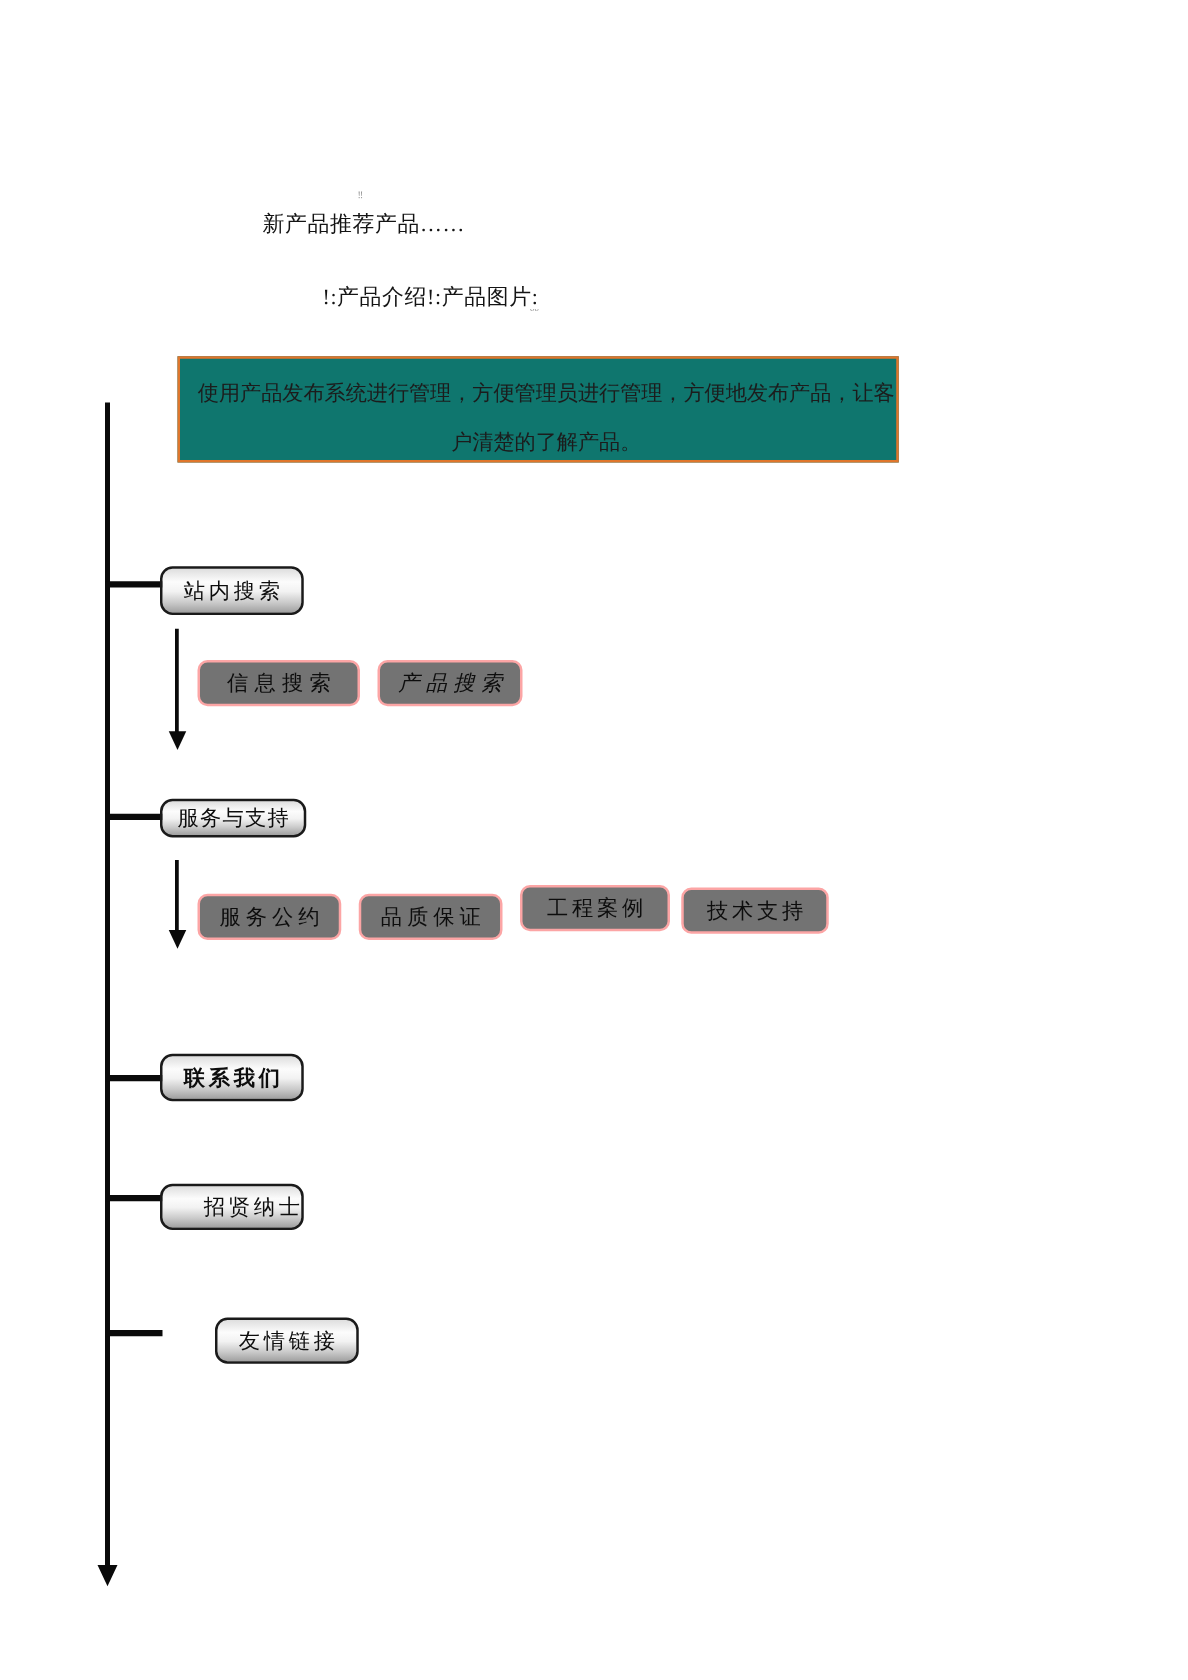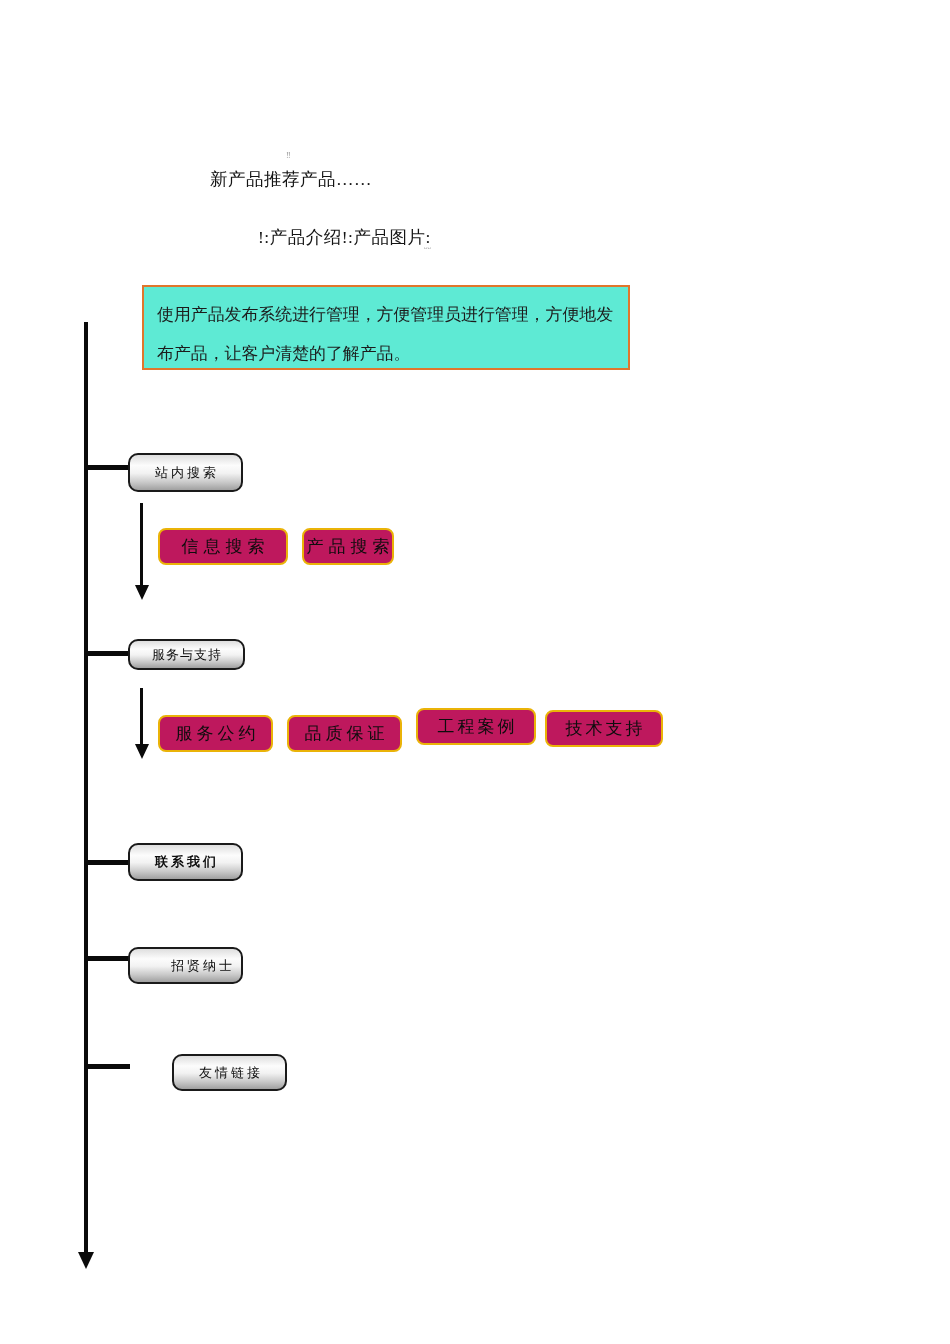--- a/index.html
+++ b/index.html
@@ -21,29 +21,30 @@
   }
   .tiny-mark{
     font-size:8px;
     color:#8f8f8f;
     letter-spacing:0;
     white-space:nowrap;
   }
   
   #note-box{
     left:142px;top:285px;
-    width:488px;height:85px;
+    width:577px;height:85px;
     border:2px solid #e0762c;
     box-sizing:border-box;
-    background:#5eead4;
+    background:#0f766e;
     padding:8px 0 0 13px;
     font-size:16.9px;
     line-height:39px;
     color:#1c1c1c;
     overflow:hidden;
+    text-align:center;
   }
   
   .vline{background:#0a0a0a;}
   .hline{background:#0a0a0a;}
   .arrowhead{
     width:0;height:0;
     border-left:8px solid transparent;
     border-right:8px solid transparent;
     border-top:17px solid #0a0a0a;
   }
@@ -52,32 +53,32 @@
     border-right:7px solid transparent;
     border-top:15px solid #0a0a0a;
   }
   
   .lv1{
     box-sizing:border-box;
     border:2px solid #1a1a1a;
     border-radius:10px;
     background:linear-gradient(180deg,#dedede 0%,#fcfcfc 30%,#f2f2f2 52%,#c9c9c9 78%,#a0a0a0 100%);
     display:flex;align-items:center;justify-content:center;
-    font-size:13px;
+    font-size:17px;
     letter-spacing:3px;
     text-indent:3px;
     color:#0d0d0d;
     white-space:nowrap;
   }
   
   .lv2{
     box-sizing:border-box;
-    border:2px solid #eab308;
+    border:2px solid #fca5a5;
     border-radius:8px;
-    background:#be185d;
+    background:#737373;
     display:flex;align-items:center;justify-content:center;
     font-size:17px;
     letter-spacing:5px;
     text-indent:5px;
     color:#0d0d0d;
     white-space:nowrap;
   }
 </style>
 </head>
 <body>
@@ -115,20 +116,20 @@
 
   <div class="abs lv1" style="left:128px;top:1054px;width:115px;height:37px;margin-left:44px;">友情链接</div>
 
   <div class="abs vline" style="left:140px;top:503px;width:3px;height:83px;"></div>
   <div class="abs arrowhead small" style="left:135px;top:585px;"></div>
 
   <div class="abs vline" style="left:140px;top:688px;width:3px;height:57px;"></div>
   <div class="abs arrowhead small" style="left:135px;top:744px;"></div>
 
   <div class="abs lv2" style="left:158px;top:528px;width:130px;height:37px;">信息搜索</div>
-  <div class="abs lv2" style="left:302px;top:528px;width:92px;height:37px;">产品搜索</div>
+  <div class="abs lv2" style="left:302px;top:528px;width:116px;height:37px;font-style:italic;">产品搜索</div>
 
   <div class="abs lv2" style="left:158px;top:715px;width:115px;height:37px;letter-spacing:4px;text-indent:4px;">服务公约</div>
   <div class="abs lv2" style="left:287px;top:715px;width:115px;height:37px;letter-spacing:4px;text-indent:4px;">品质保证</div>
   <div class="abs lv2" style="left:416px;top:708px;width:120px;height:37px;letter-spacing:3px;text-indent:3px;">工程案例</div>
   <div class="abs lv2" style="left:545px;top:710px;width:118px;height:37px;letter-spacing:3px;text-indent:3px;">技术支持</div>
 
 </div>
 
 </body></html>

